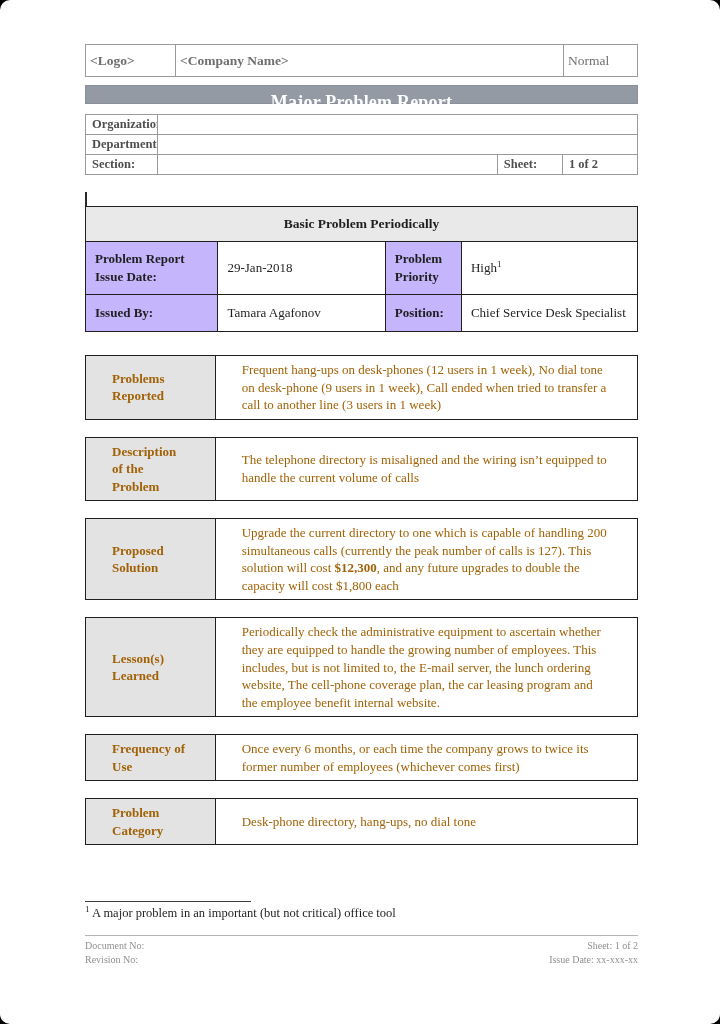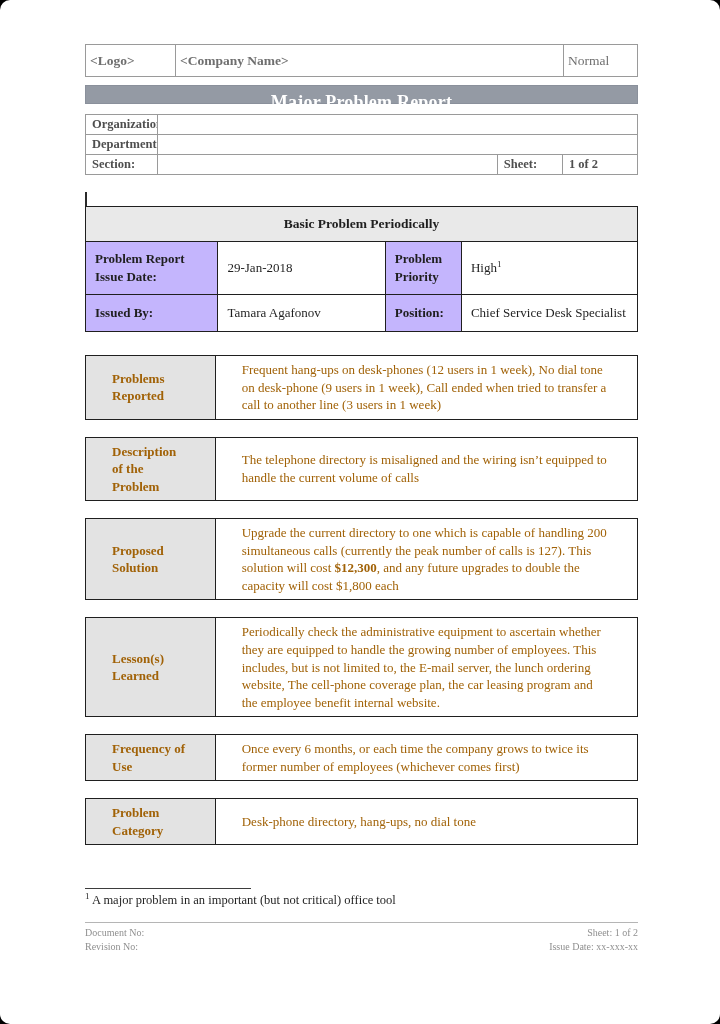--- a/index.html
+++ b/index.html
@@ -111,21 +111,21 @@
     font-weight: bold;
     vertical-align: middle;
   }
   .sec-table .content-cell { vertical-align: middle; min-height: 26px; }
   .sec-table .seg-bold { font-weight: bold; }
   #sections .sec-table:first-child { margin-top: 23px; }
 
   sup { font-size: 9px; line-height: 0; }
 
   
-  .footnote { margin-top: 43px; }
+  .footnote { margin-top: 56px; }
   .footnote-rule {
     width: 166px;
     border-top: 1.5px solid #3d3d3d;
     margin-bottom: 4px;
   }
   .footnote-text { font-size: 12.5px; color: #1f1f1f; }
 
   
   .footer { margin-top: 14px; }
   .footer-rule { border-top: 1px solid #b5b5b5; margin-bottom: 3px; }

